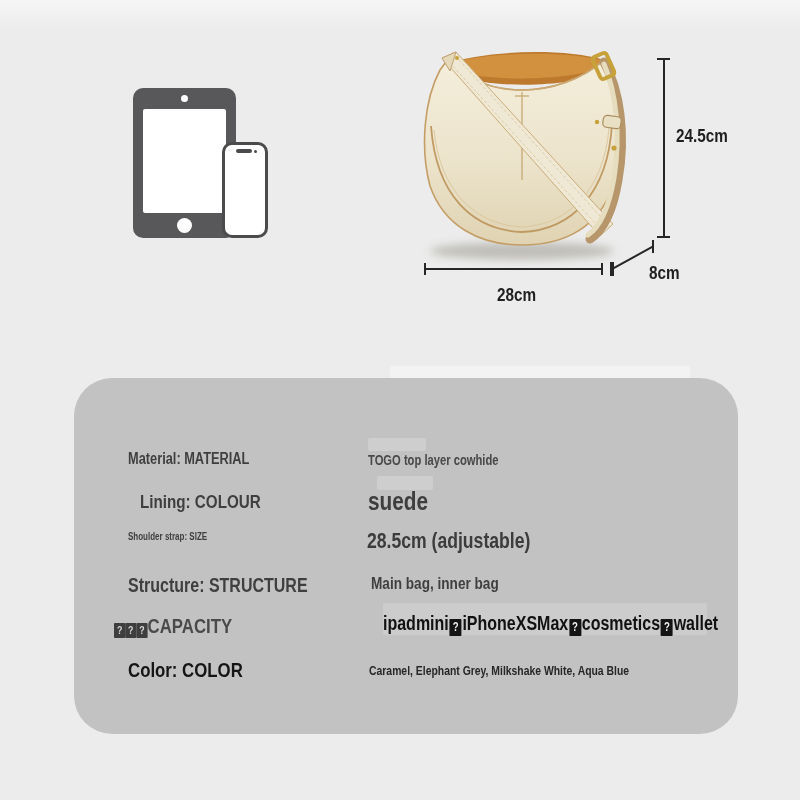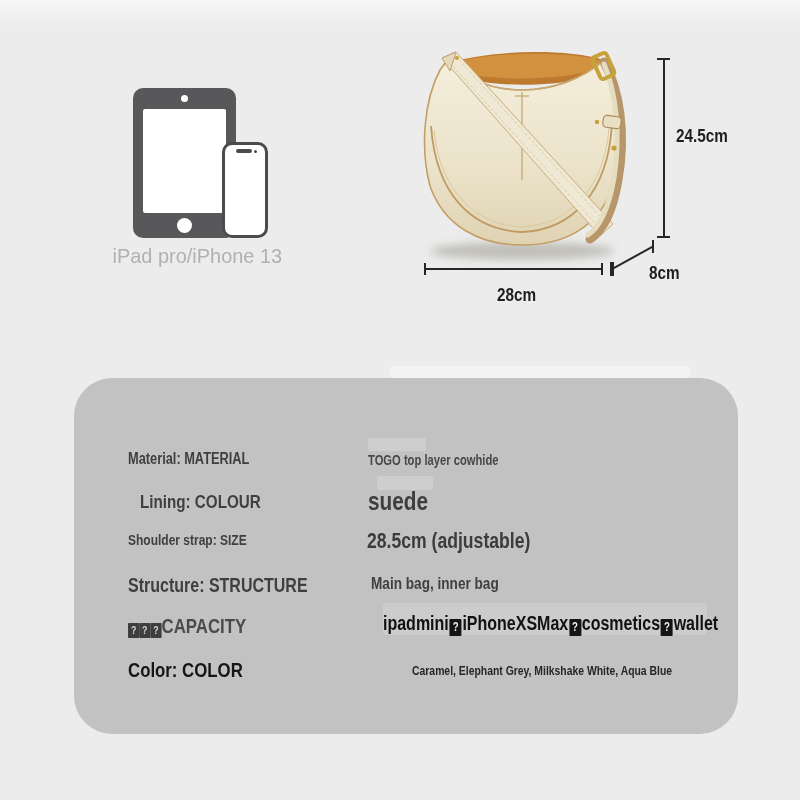--- a/index.html
+++ b/index.html
@@ -50,51 +50,48 @@
   .ghost-2{left:377px;top:476px;width:56px;height:14px;}
   .ghost-3{left:383px;top:603px;width:324px;height:32px;background:#cccccc;}
   .ghost-4{left:390px;top:366px;width:300px;height:12px;background:#f3f3f3;}
 
   .spec-label,.spec-value{position:absolute;white-space:nowrap;color:#3f3f3f;}
   .cond{display:inline-block;transform:scaleX(.8);transform-origin:0 50%;white-space:nowrap;}
   .spec-label.r1{left:128px;top:450px;font-size:16px;font-weight:600;}
   .spec-value.r1{left:368px;top:452px;font-size:14px;font-weight:700;color:#484848;}
   .spec-label.r2{left:140px;top:491px;font-size:19px;font-weight:600;}
   .spec-value.r2{left:368px;top:486px;font-size:26px;font-weight:700;color:#3e3e3e;}
-  .spec-label.r3{left:128px;top:531px;font-size:15px;font-weight:600;}
+  .spec-label.r3{left:128px;top:531px;font-size:10px;font-weight:600;}
   .spec-value.r3{left:367px;top:528px;font-size:22px;font-weight:600;color:#3c3c3c;}
   .spec-label.r4{left:128px;top:574px;font-size:20px;font-weight:600;}
   .spec-value.r4{left:371px;top:574px;font-size:17px;font-weight:600;text-align:center;}
-  .spec-label.r5{left:128px;top:614px;font-size:21px;font-weight:700;color:#4a4a4a;text-decoration:underline;}
+  .spec-label.r5{left:114px;top:614px;font-size:21px;font-weight:700;color:#4a4a4a;text-decoration:underline;}
   .spec-value.r5{left:383px;top:612px;font-size:20px;font-weight:700;color:#111111;}
   .spec-label.r6{left:128px;top:658px;font-size:21px;font-weight:600;color:#151515;}
-  .spec-value.r6{left:369px;top:663px;font-size:13px;font-weight:700;color:#262626;margin-left:43px;}
+  .spec-value.r6{left:369px;top:663px;font-size:13px;font-weight:700;color:#262626;}
 
   .tofu{display:inline-block;background:#3e3e3e;color:#d8d8d8;text-align:center;
         font-weight:700;border-radius:1px;}
   .spec-label .tofu{width:14px;height:15px;line-height:15px;font-size:11px;vertical-align:-1px;}
   .spec-value .tofu{background:#141414;color:#f2f2f2;width:15px;height:17px;line-height:17px;
         font-size:12px;vertical-align:-1px;margin:0 1px;}
 </style>
 </head>
 <body>
 
 <div class="stage">
 
   <div class="ipad">
     <div class="ipad-cam"></div>
     <div class="ipad-screen"></div>
     <div class="ipad-home"></div>
   </div>
   <div class="iphone">
     <div class="iphone-notch"></div>
     <div class="iphone-notch-dot"></div>
-  </div>
-  <div class="device-caption">
-    <span class="sq">iPad pro/iPhone 13</span>
   </div>
 
   <svg class="bag-svg" viewBox="0 0 270 270" xmlns="http://www.w3.org/2000/svg">
     <defs>
       <filter id="soft" x="-60%" y="-60%" width="220%" height="220%">
           <feGaussianBlur stdDeviation="4"></feGaussianBlur>
         </filter>
       <linearGradient id="bodyg" x1="0" y1="0" x2="0" y2="1">
         <stop offset="0" stop-color="#f4eedb"></stop>
         <stop offset="0.55" stop-color="#ece3cb"></stop>

